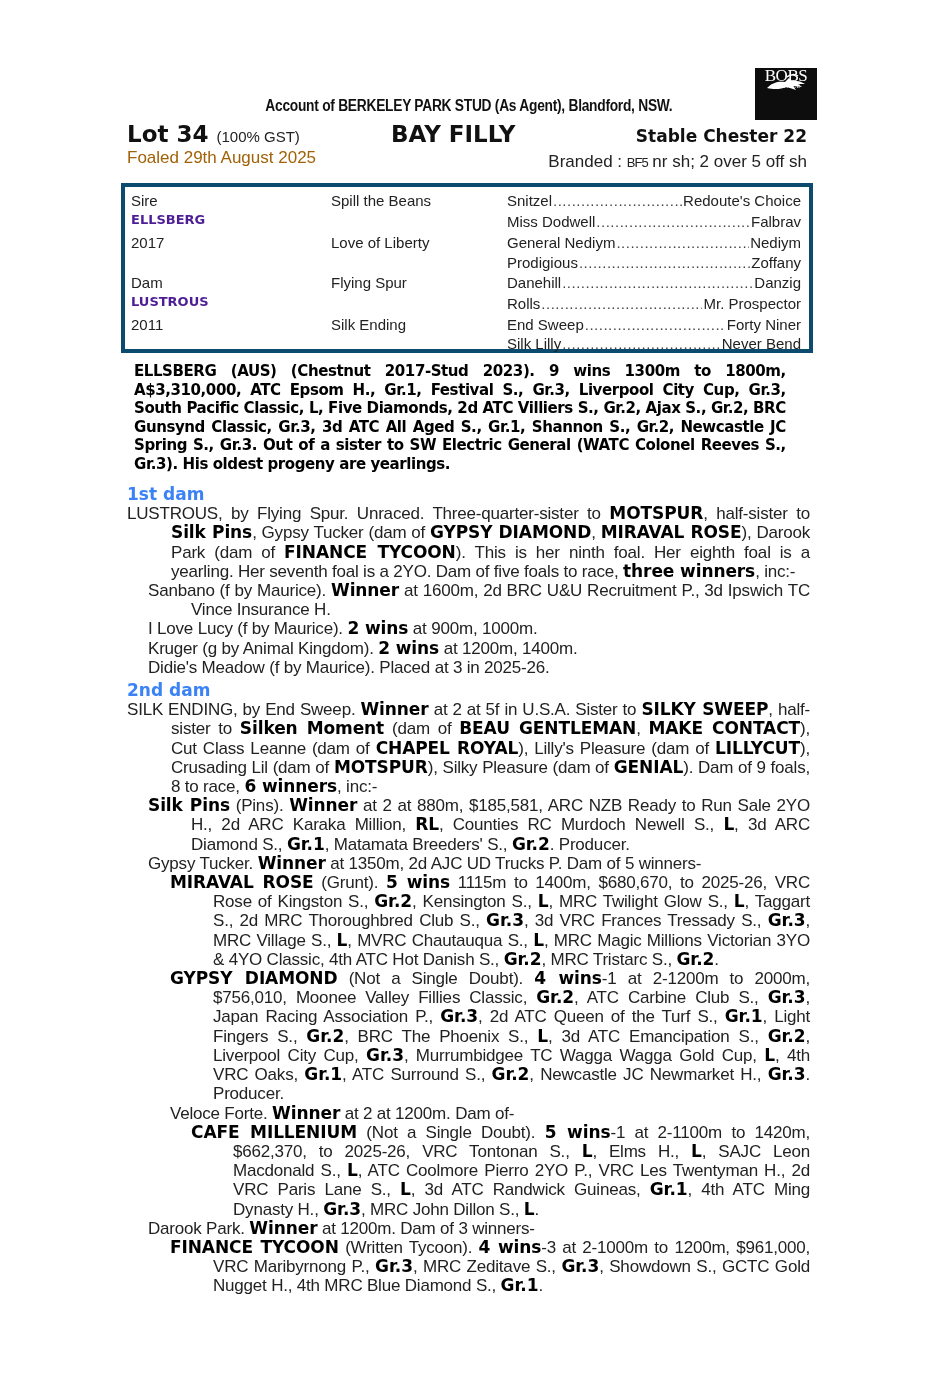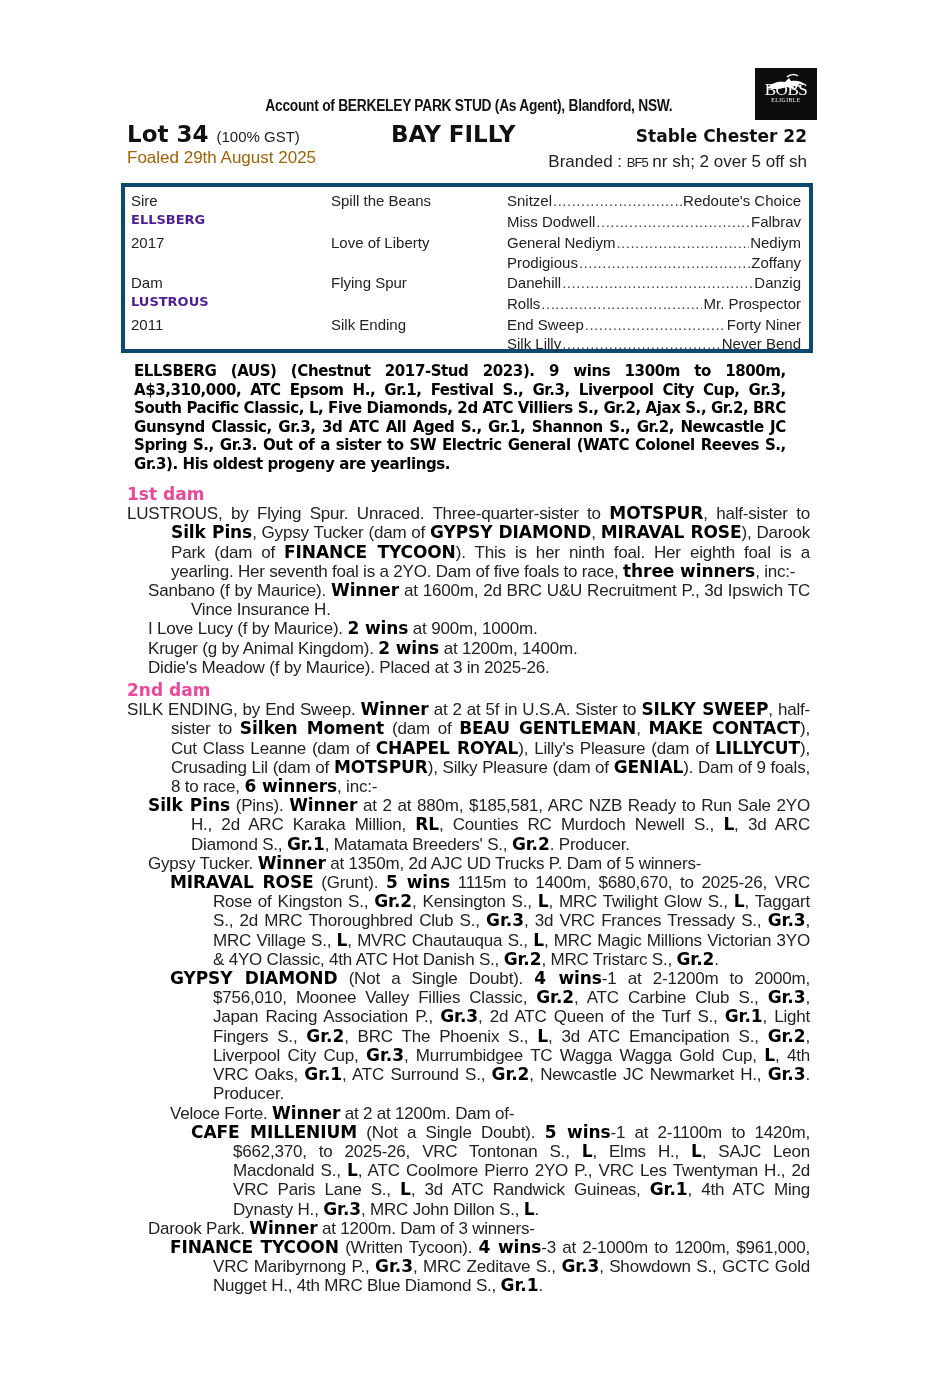--- a/index.html
+++ b/index.html
@@ -1,20 +1,20 @@
 <!DOCTYPE html>
 <html><head>
 <meta charset="utf-8">
 <style>
   html, body { margin: 0; padding: 0; background: #ffffff; }
   body { width: 938px; height: 1400px; position: relative; overflow: hidden; color: #111; }
   .page { position: absolute; left: 0; top: 0; width: 938px; height: 1400px; }
 
   
-  .logo { position: absolute; left: 755px; top: 68px; width: 62px; height: 52px; background: #0d0d0d; display: flex; flex-direction: column; align-items: center; justify-content: center; padding-bottom: 3px; box-sizing: border-box; }
+  .logo { position: absolute; left: 755px; top: 68px; width: 62px; height: 52px; background: #0d0d0d; display: flex; flex-direction: column; align-items: center; justify-content: flex-start; padding-bottom: 3px; box-sizing: border-box; }
   .logo svg { position: absolute; left: 10px; top: 4px; }
   .logo .bobs { font-family: "Liberation Serif", serif; color: #fff; font-size: 17px; line-height: 15px; letter-spacing: -0.5px; }
   .logo .elig { font-family: "Liberation Serif", serif; color: #fff; font-size: 5.5px; letter-spacing: 0.6px; line-height: 7px; }
 
   .account { position: absolute; left: 0; width: 938px; top: 97px; text-align: center; font-family: "Liberation Sans", sans-serif; font-weight: bold; font-size: 16px; letter-spacing: -0.3px; transform: scaleX(0.86); transform-origin: 468px 0; }
   .lotline { position: absolute; left: 127px; top: 121px; width: 680px; height: 30px; font-family: "DejaVu Sans", sans-serif; }
   .lot { position: absolute; left: 0; top: 0; font-weight: bold; font-size: 23px; }
   .gst { font-family: "Liberation Sans", sans-serif; font-weight: normal; font-size: 15px; color: #222; }
   .sex { position: absolute; left: 264px; top: 0; font-weight: bold; font-size: 23px; }
   .stable { position: absolute; right: 0; top: 5px; font-weight: bold; font-size: 17px; }
@@ -28,21 +28,21 @@
   .ped .bigname { font-family: "DejaVu Sans", sans-serif; font-weight: bold; font-size: 13px; color: #4c1d95; text-align: center; }
   .ped .g3 { position: absolute; left: 382px; width: 294px; display: flex; white-space: nowrap; justify-content: space-between; }
   .ped .g3 .dots { flex: 1; overflow: hidden; margin: 0 1px; color: #444; }
   .ped .g3 .dots::after { content: "..................................................................................................................."; letter-spacing: 0.5px; }
 
   
   .sire-summary { position: absolute; left: 134px; top: 362px; width: 672px; font-family: "DejaVu Sans", sans-serif; font-weight: bold; font-size: 15.5px; line-height: 18.5px; letter-spacing: -0.45px; text-align: justify; color: #000; transform: scaleX(0.97); transform-origin: 0 0; }
 
   
   .body { position: absolute; left: 127px; top: 485px; width: 683px; font-family: "Liberation Sans", sans-serif; font-size: 17px; line-height: 19.2px; color: #222; }
-  .section-title { font-family: "DejaVu Sans", sans-serif; font-weight: bold; font-size: 17px; color: #ec4899; margin-top: 0; line-height: 19.2px; }
+  .section-title { font-family: "DejaVu Sans", sans-serif; font-weight: bold; font-size: 17px; color: #3b82f6; margin-top: 0; line-height: 19.2px; }
   .sec2 { margin-top: 4px; }
   .para { text-align: justify; letter-spacing: -0.2px; }
   .b { font-family: "DejaVu Sans", sans-serif; font-weight: bold; color: #000; letter-spacing: -0.1px; }
   .lvl0 { padding-left: 44px; text-indent: -44px; }
   .lvl1 { padding-left: 64px; text-indent: -43px; }
   .lvl2 { padding-left: 86px; text-indent: -43px; }
   .lvl3 { padding-left: 106px; text-indent: -42px; }
   .lvl4 { padding-left: 86px; text-indent: -43px; }
 </style>
 </head>

